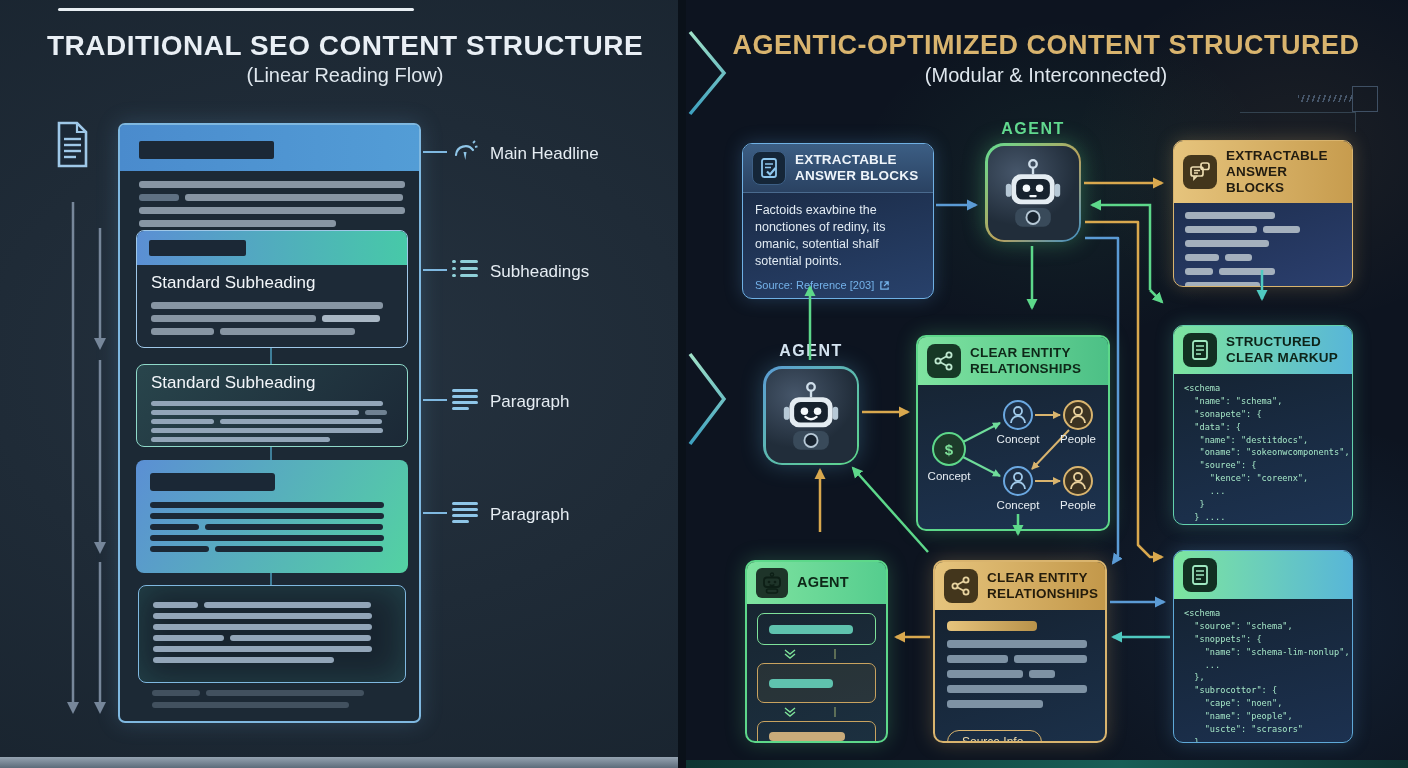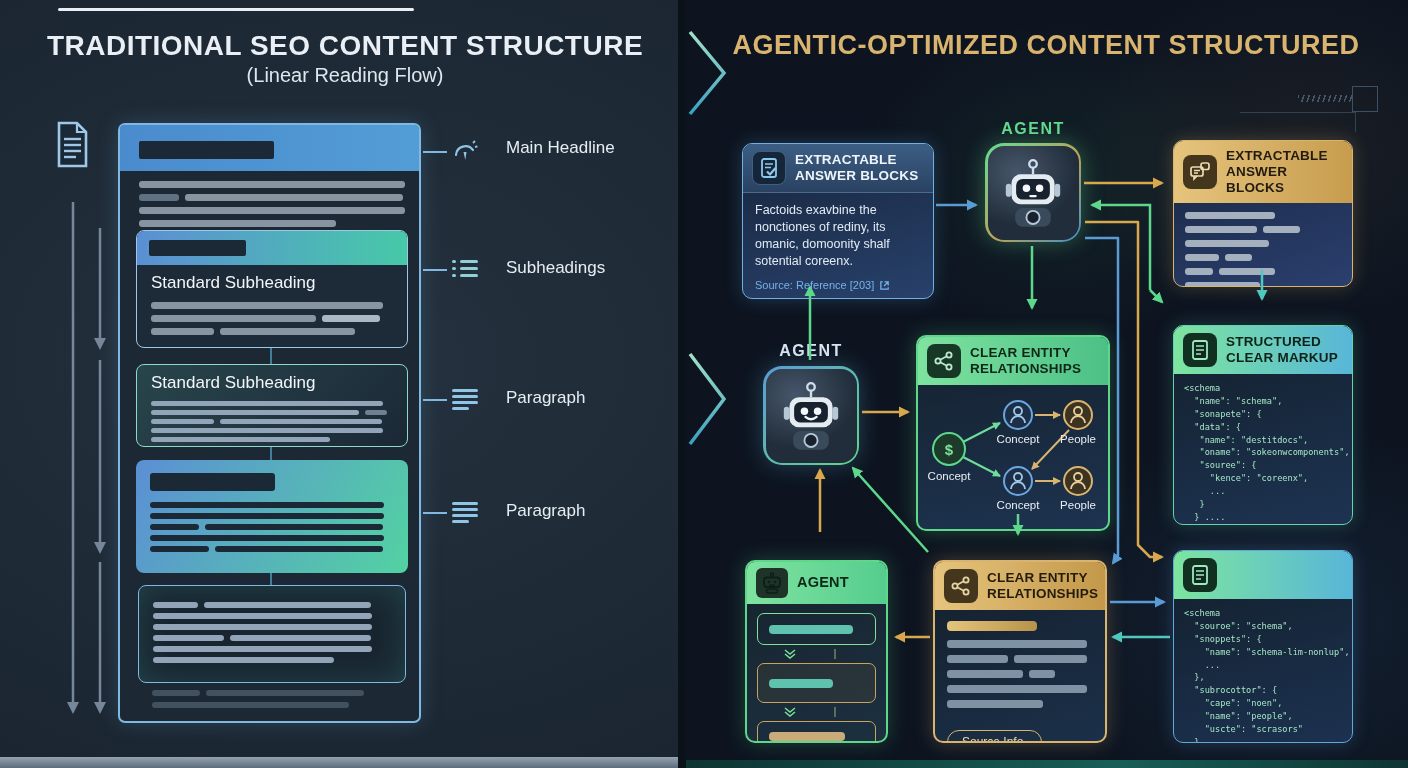--- a/index.html
+++ b/index.html
@@ -35,21 +35,21 @@
   #doc-header{left:0;top:0;width:100%;height:46px;border-radius:4px 4px 0 0;
     background:linear-gradient(90deg,#4a8bcd,#539dd6);}
   .doc-block{background:#1b2836;border-radius:2px;}
   .doc-card{border-radius:8px;}
   .subhead-text{color:#f2f6fa;font-size:17px;}
   .ln-dark{height:7px;border-radius:3px;background:#1b2836;}
   .ln-light{height:6px;border-radius:3px;background:#92a5b8;}
   .stub{width:2px;background:#3f7f9a;}
 
   
-  .side-label{display:flex;gap:28px;color:#e6edf3;font-size:17px;}
+  .side-label{display:flex;align-items:center;gap:12px;color:#e6edf3;font-size:17px;}
   .conn{height:2px;background:#7fb8e0;}
 
   
   .rbox{border-radius:10px;overflow:hidden;margin-top:20px;}
   .rbox-hd{display:flex;align-items:center;gap:9px;padding:7px 9px;}
   .icon-sq{flex:0 0 auto;width:34px;height:34px;border-radius:8px;display:flex;
     align-items:center;justify-content:center;}
   .hd-title{font-weight:bold;font-size:13.5px;line-height:1.18;letter-spacing:.2px;}
 
   #box-extract-blue{left:742px;top:123px;width:192px;height:156px;border:1.5px solid #6fb0e4;
@@ -314,20 +314,21 @@
       <span>Paragraph</span>
     </div>
 
     <div class="abs" style="left:0;top:757px;width:686px;height:11px;background:linear-gradient(180deg,#95a3b1,#5c6c7a);"></div>
   </div>
 
   <div class="abs" id="divider-band"></div>
 
   <div class="abs" id="right-panel">
     <div class="abs panel-title" style="left:40px;top:30px;width:640px;color:#d9b46e;font-size:27px;">AGENTIC-OPTIMIZED CONTENT STRUCTURED</div>
+    <div class="abs panel-sub" style="left:40px;top:64px;width:640px;">(Modular &amp; Interconnected)</div>
 
     <div class="abs hatch" style="left:612px;top:95px;width:54px;height:7px;"></div>
     <div class="abs" style="left:666px;top:86px;width:26px;height:26px;border:1.5px solid #3f5064;"></div>
     <div class="abs" style="left:554px;top:112px;width:116px;height:20px;border-top:1.5px solid #33424f;border-right:1.5px solid #33424f;"></div>
   </div>
 
   <div class="abs rbox" id="box-extract-blue">
     <div class="rbox-hd">
       <div class="icon-sq" style="background:#152638;border:1px solid #3d5f85;">
         <svg width="24" height="24" viewBox="0 0 24 24">
@@ -336,21 +337,21 @@
           <line x1="8" y1="11.5" x2="14" y2="11.5" stroke="#8ec7ee" stroke-width="1.6"></line>
           <path d="M10,15.5 l3,3 l5.5,-6.5" fill="none" stroke="#8ec7ee" stroke-width="2.2"></path>
         </svg>
       </div>
       <div class="hd-title">
         <div>EXTRACTABLE</div>
         <div>ANSWER BLOCKS</div>
       </div>
     </div>
     <div class="blue-body">
-      <div>Factoids exavbine the nonctiones of rediny, its omanic, domoonity shalf sotential coreenx.</div>
+      <div>Factoids exavbine the nonctiones of rediny, its omanic, sotential shalf sotential points.</div>
       <div class="src-blue">
         <span>Source: Reference [203]</span>
         <svg width="11" height="11" viewBox="0 0 12 12">
           <path d="M4,2 H2 V10 H10 V8" fill="none" stroke="#74b2ea" stroke-width="1.4"></path>
           <path d="M6,2 H10 V6 M10,2 L5.5,6.5" fill="none" stroke="#74b2ea" stroke-width="1.4"></path>
         </svg>
       </div>
     </div>
   </div>
 

